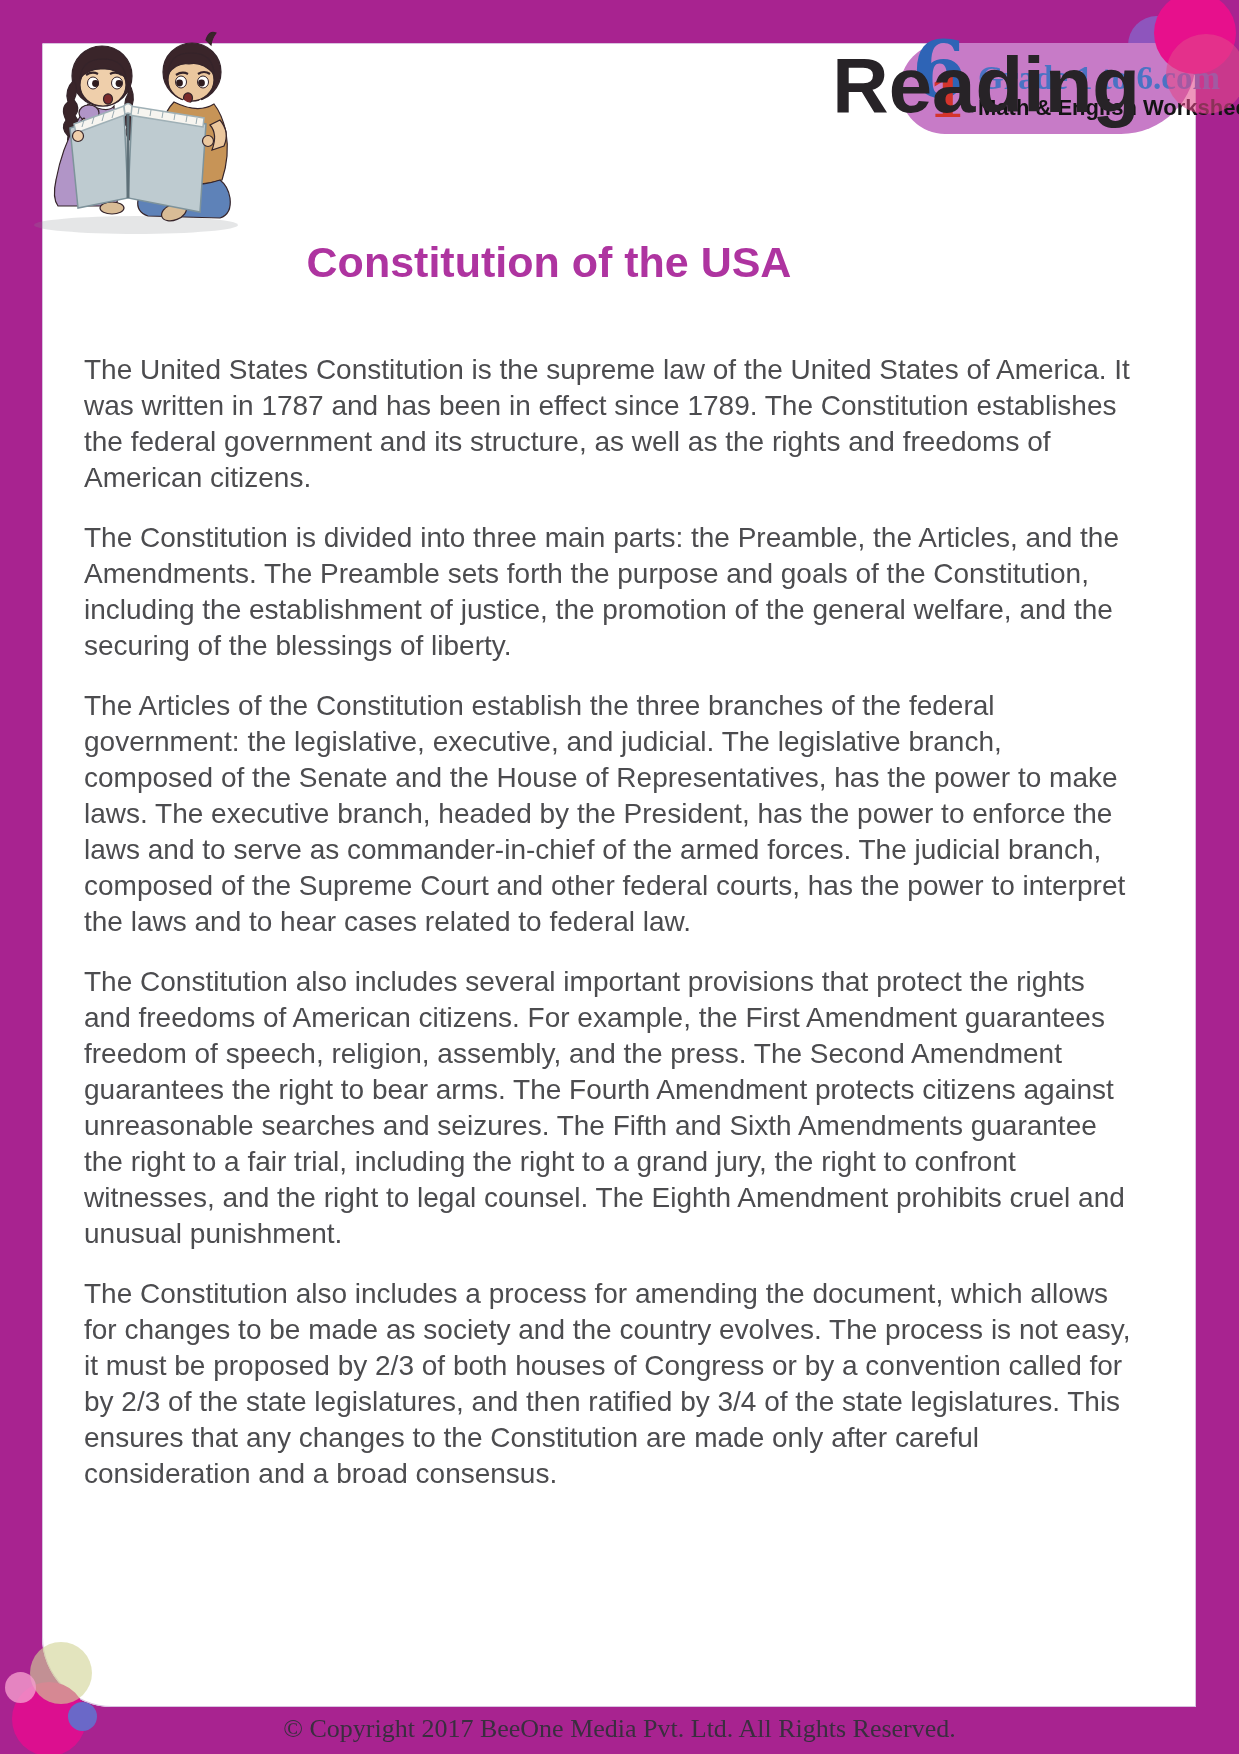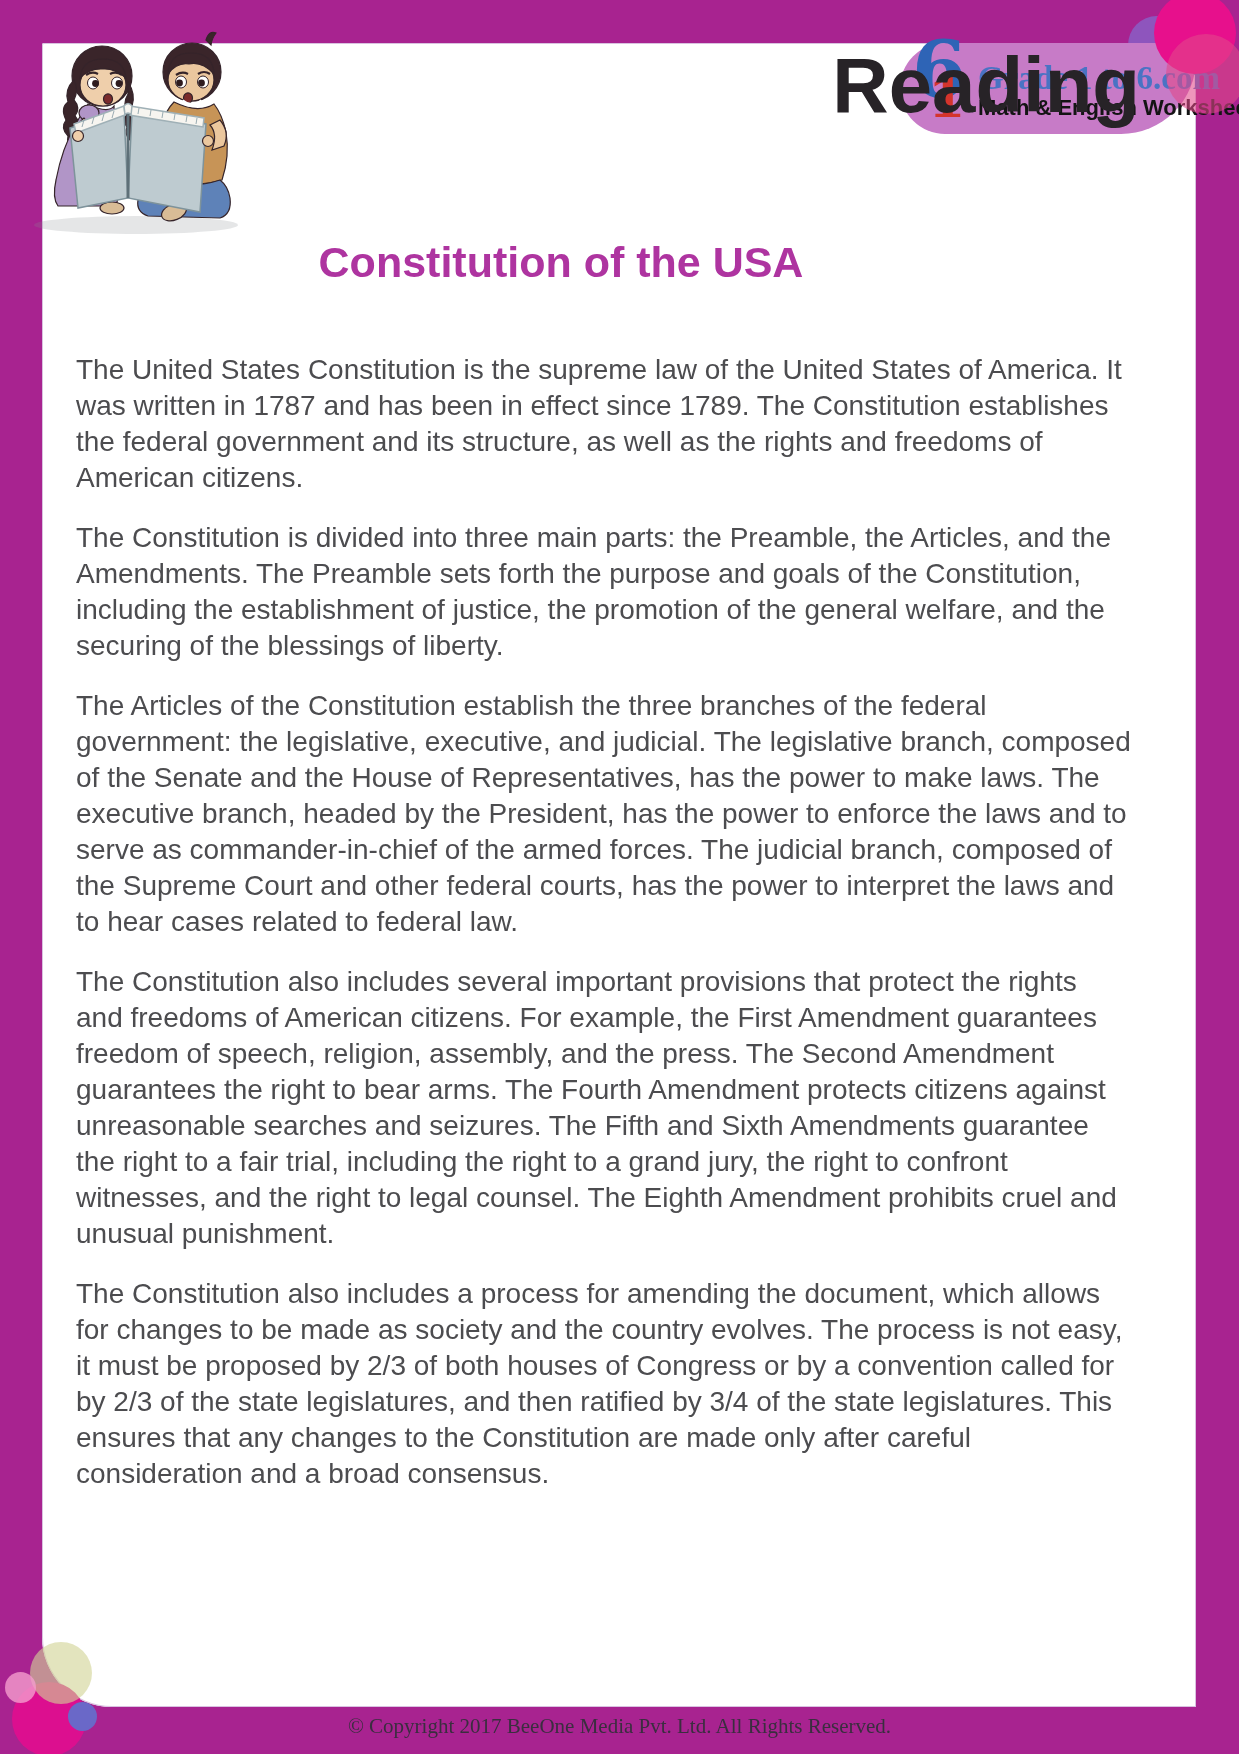--- a/index.html
+++ b/index.html
@@ -25,29 +25,29 @@
   .logo-one{position:absolute;left:28px;top:28px;font-family:"DejaVu Serif",serif;font-weight:bold;
             font-size:54px;color:#D5342C;line-height:1;}
   .logo-texts{padding-top:4px;}
   .logo-site{font-family:"Liberation Serif",serif;font-weight:bold;font-size:33px;color:#4A73C4;
              line-height:34px;white-space:nowrap;}
   .logo-tagline{font-family:"Liberation Sans",sans-serif;font-weight:bold;font-size:22px;color:#141414;
                 line-height:26px;white-space:nowrap;}
   
   .title-block{position:absolute;left:0;top:46px;width:1140px;text-align:right;color:#272327;
                font-weight:800;font-size:78px;line-height:79px;letter-spacing:0;}
-  .subtitle{position:absolute;left:46px;top:238px;width:1030px;text-align:center;color:#AE34A0;
+  .subtitle{position:absolute;left:34px;top:238px;width:1030px;text-align:center;color:#AE34A0;
             font-weight:bold;font-size:43px;line-height:48px;}
   
   .content{position:absolute;left:66px;top:352px;width:1065px;color:#4C4C4F;font-size:28px;
            line-height:36px;}
-  .content p{margin:0 0 24px 10px;}
+  .content p{margin:0 0 24px 18px;}
   
   .footer{position:absolute;left:0;top:1714px;width:1239px;text-align:center;
-          font-family:"Liberation Serif",serif;font-size:21px;color:#3A2E3F;}
+          font-family:"Liberation Serif",serif;font-size:26px;color:#3A2E3F;}
   .kids{position:absolute;left:24px;top:28px;}
 </style>
 </head>
 <body>
 
 <div class="page">
 
   <div class="sheet"></div>
 
   <div class="circle c-purple-tr"></div>

